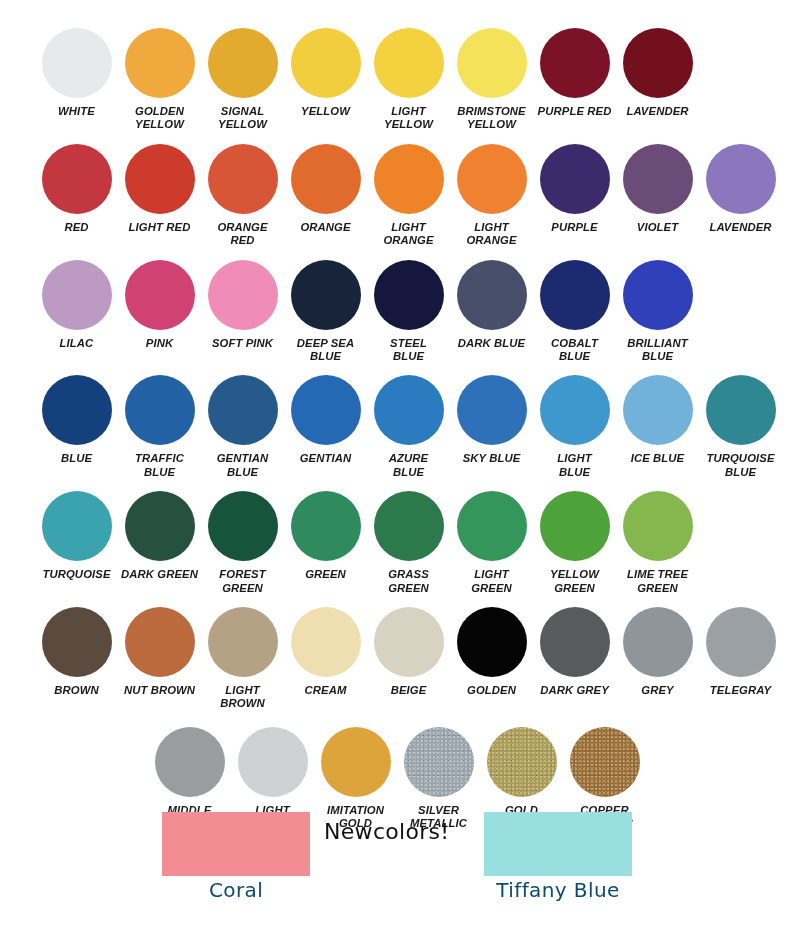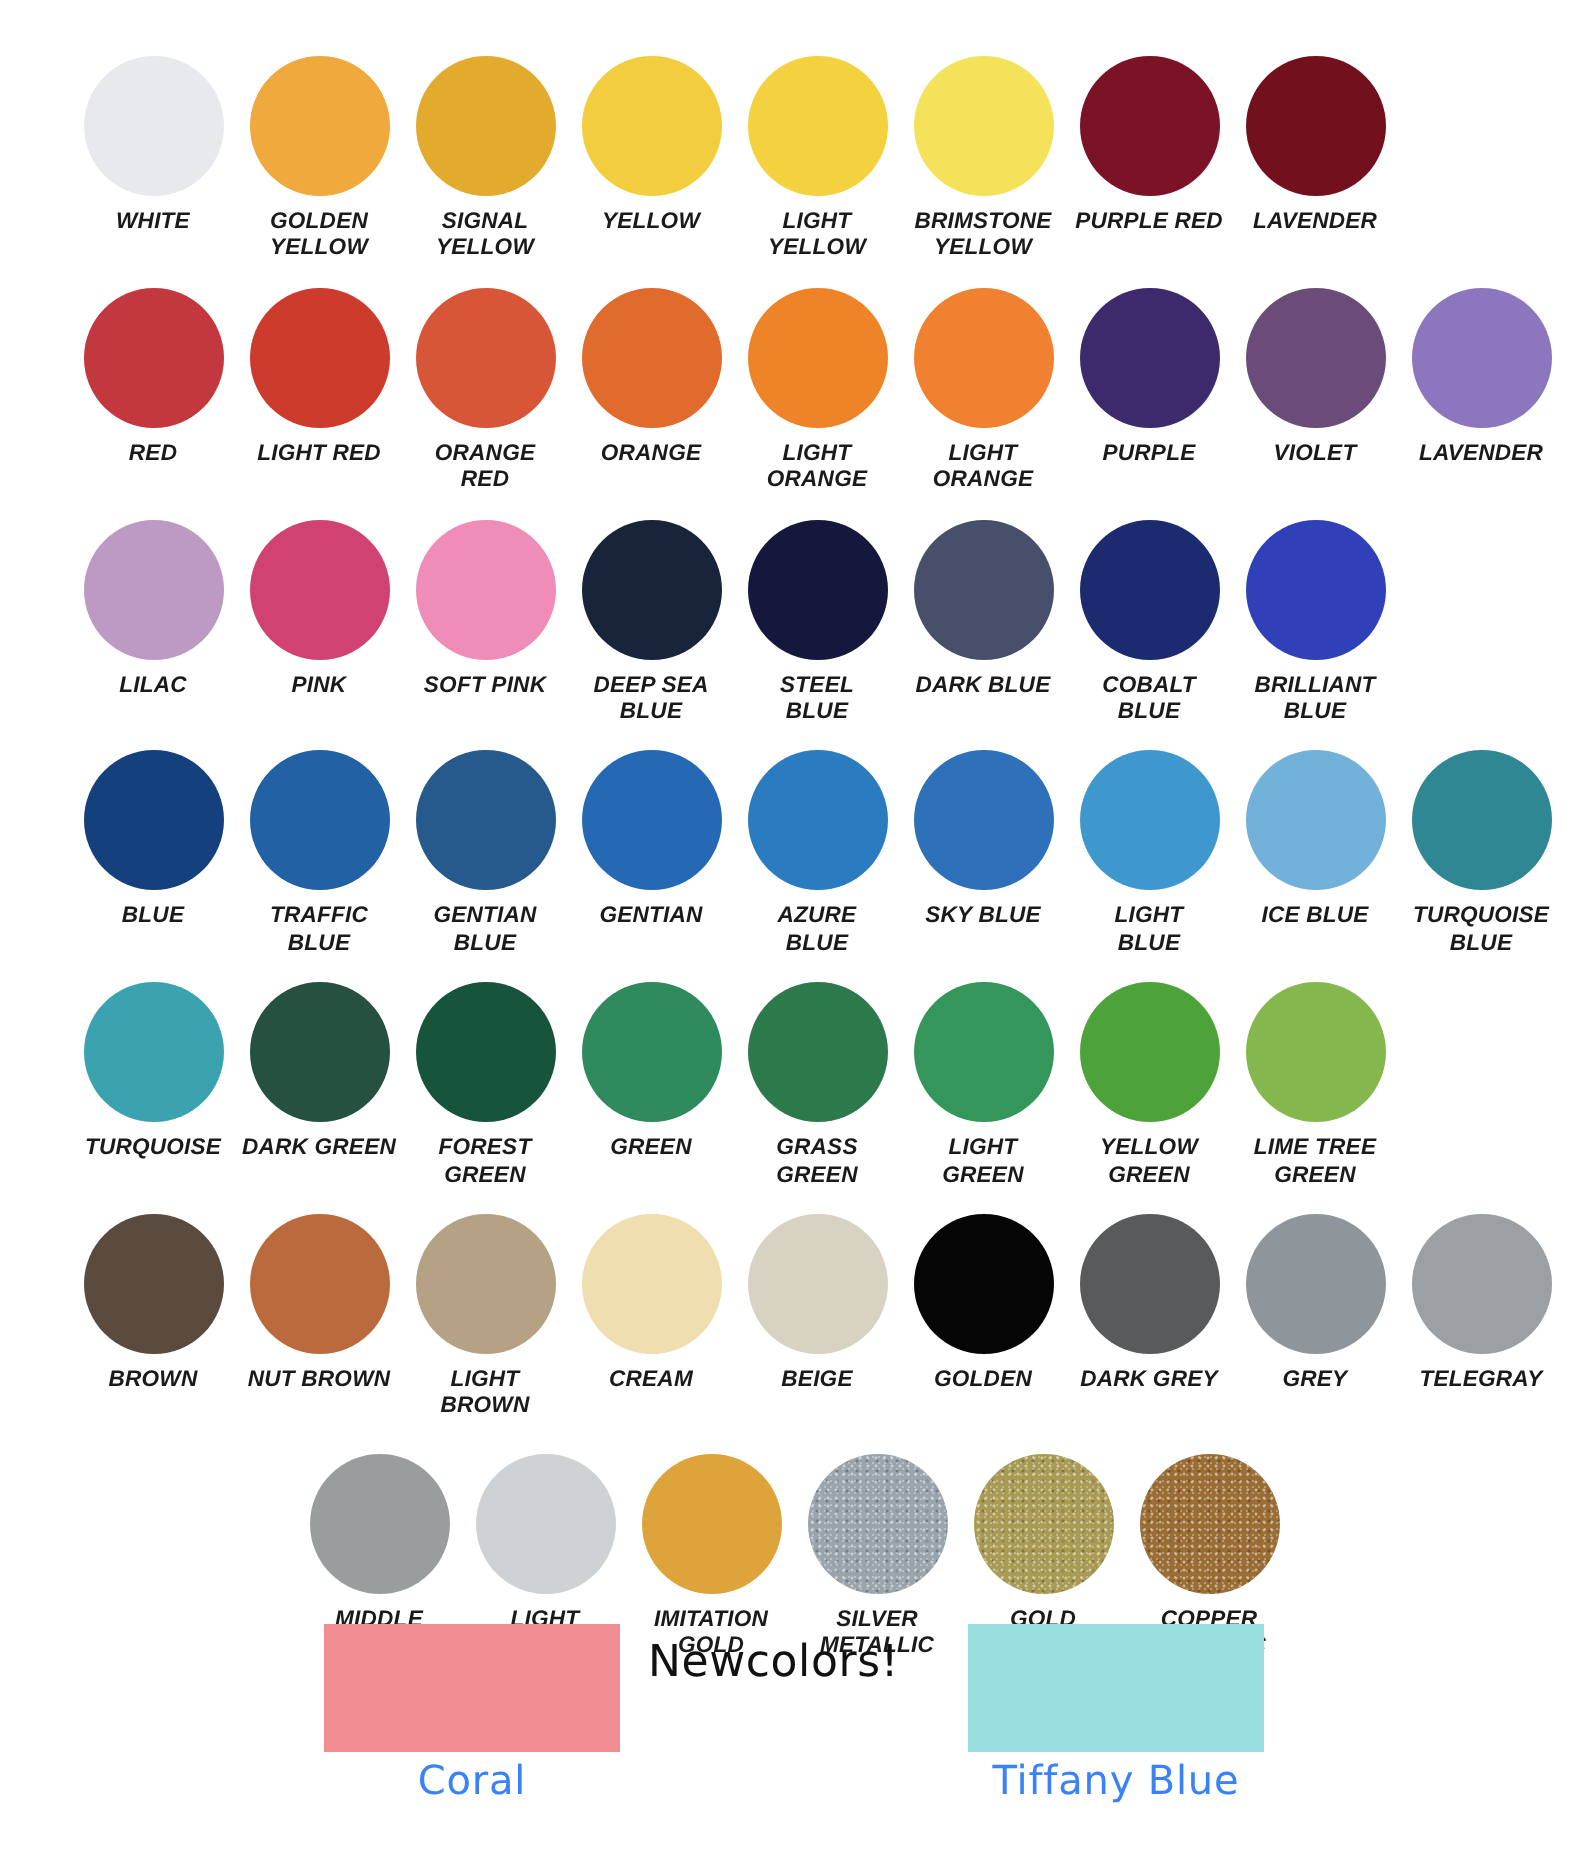--- a/index.html
+++ b/index.html
@@ -113,21 +113,21 @@
   }
   .new-rect {
     width: 148px;
     height: 64px;
     display: block;
   }
   .new-label {
     margin-top: 2px;
     font-family: "DejaVu Sans", sans-serif;
     font-size: 20px;
-    color: #3b82f6;
+    color: #0c4a6e;
     text-align: center;
     letter-spacing: 0.4px;
   }
   .new-mid {
     width: 146px;
     display: flex;
     align-items: center;
     justify-content: flex-start;
     padding-top: 4px;
   }

